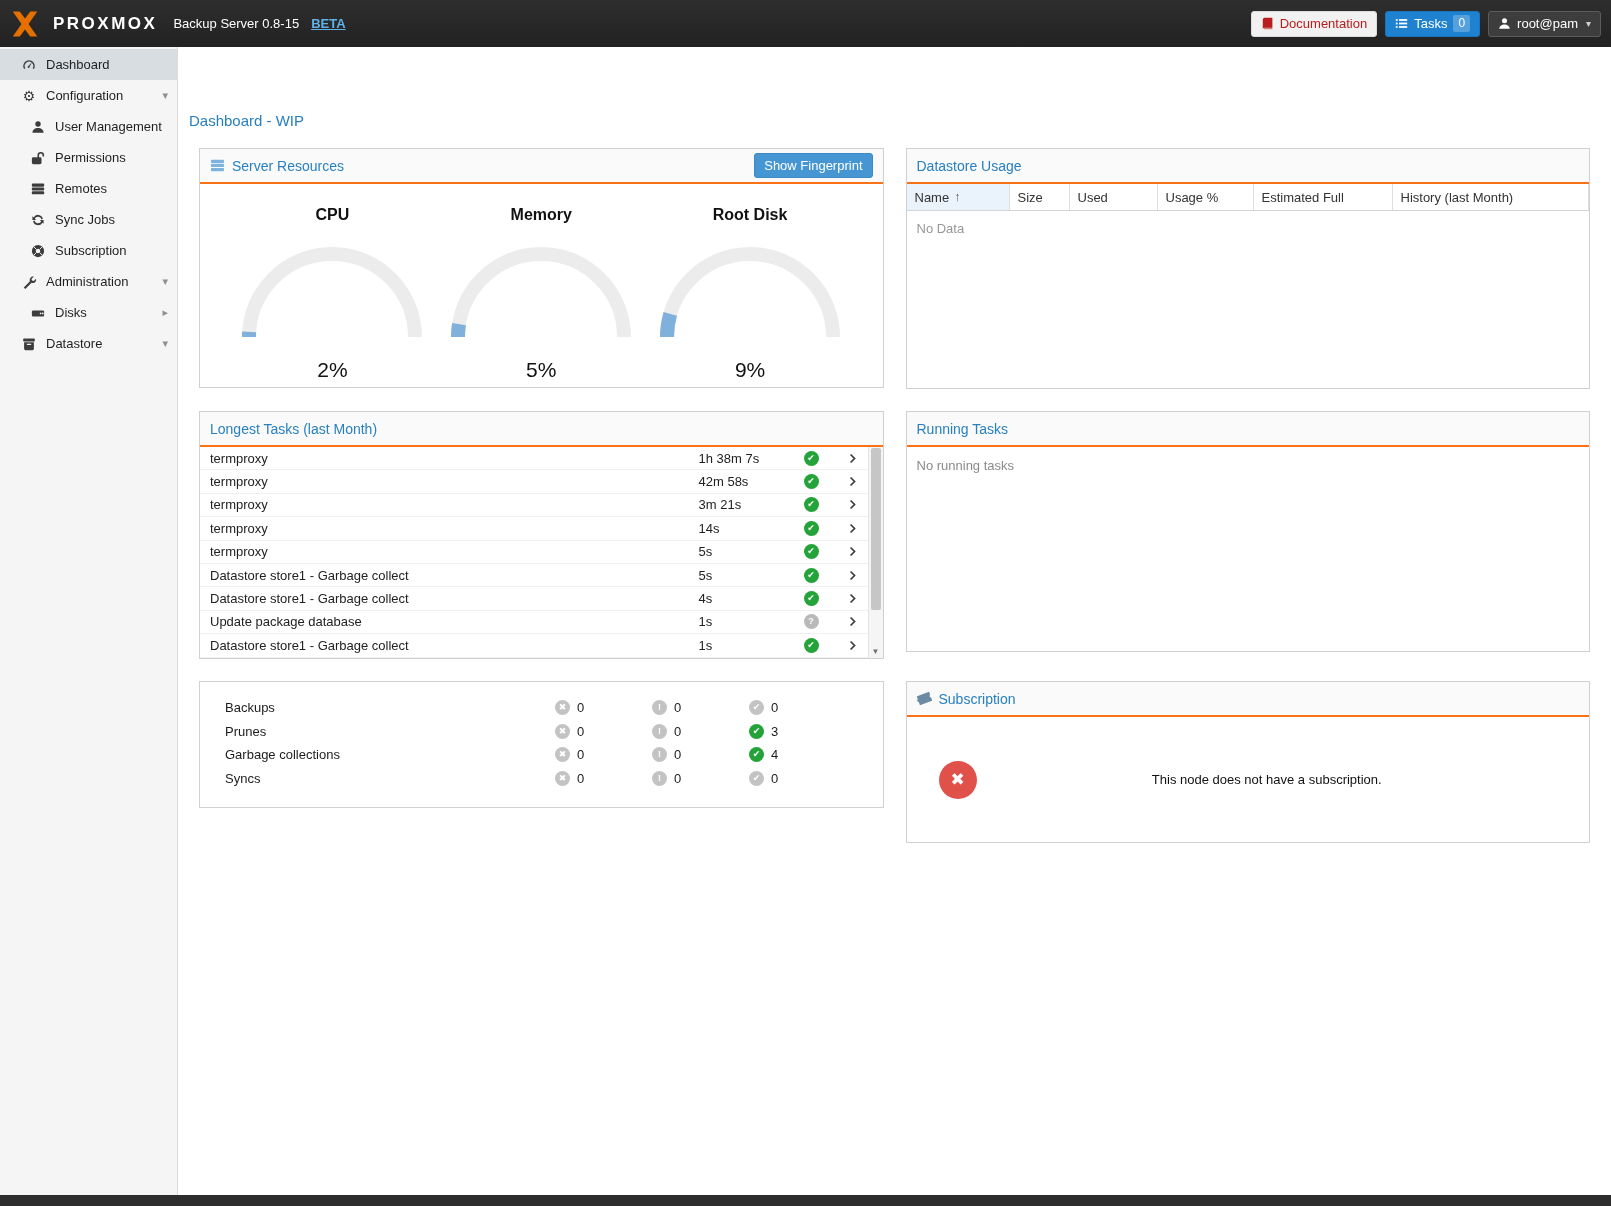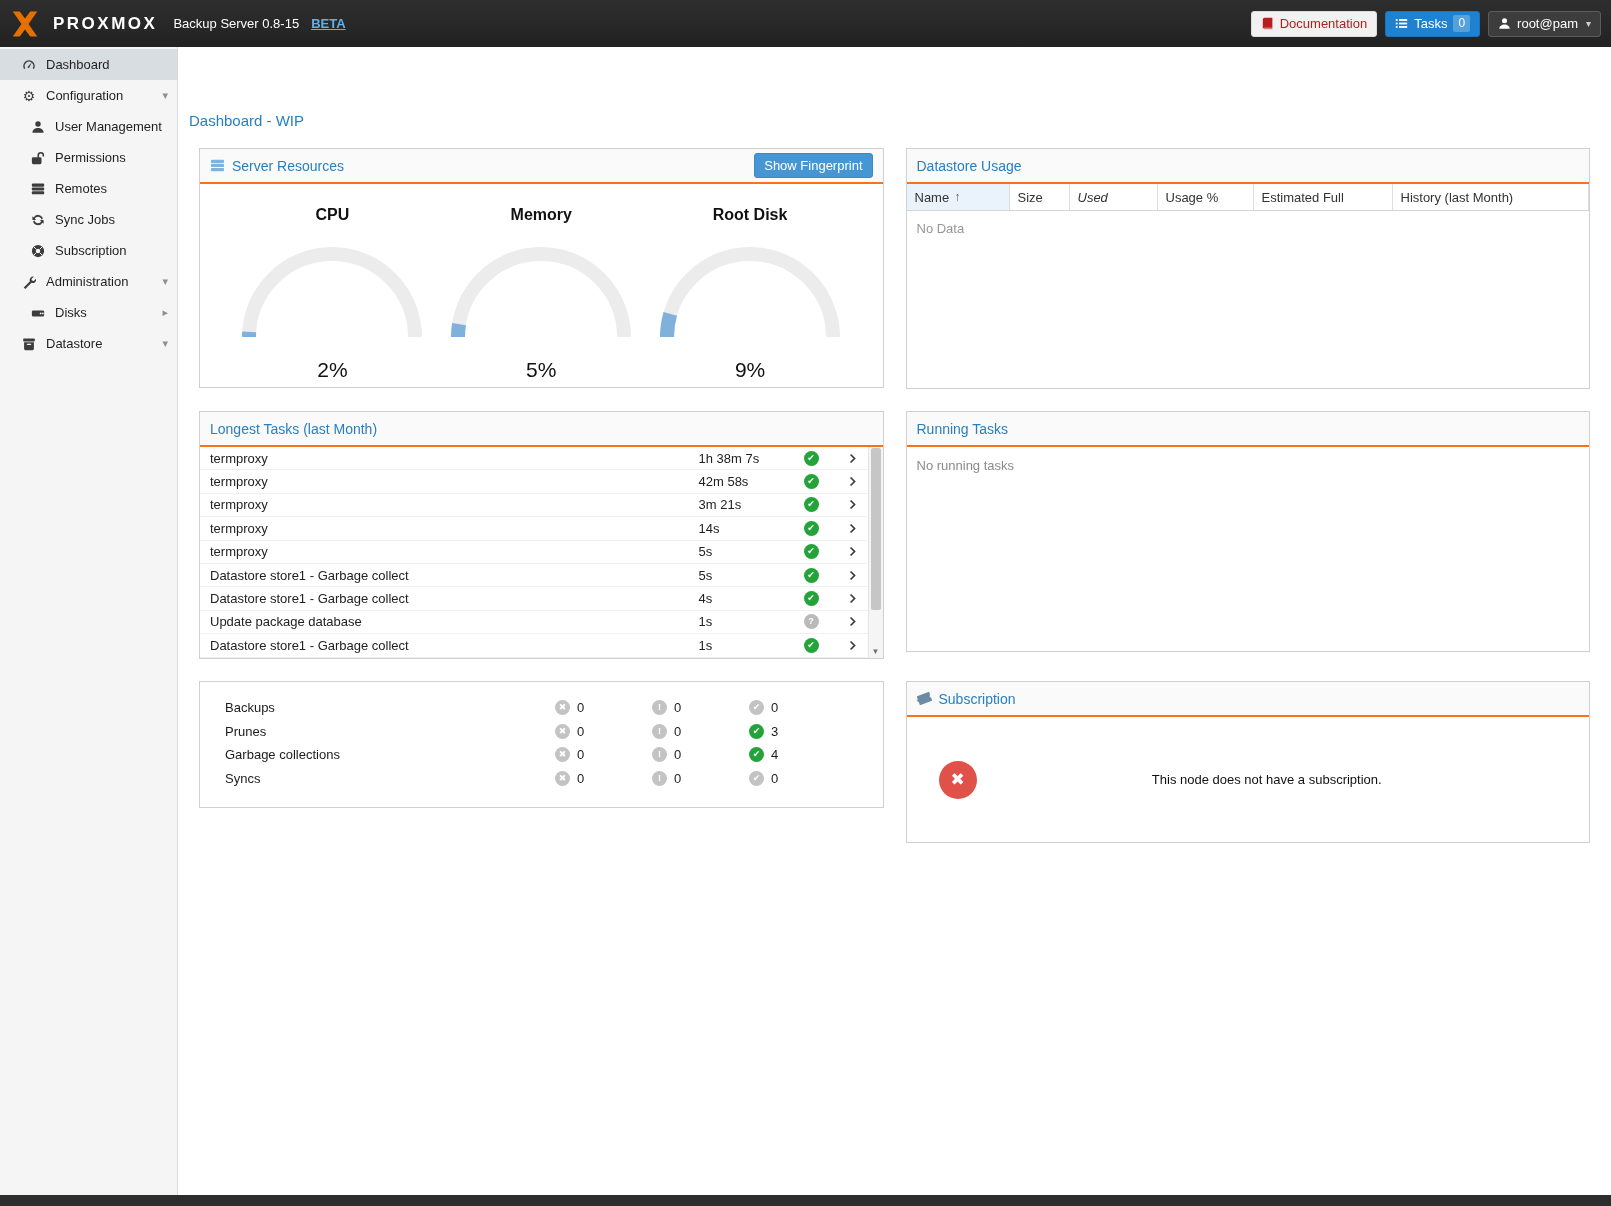--- a/index.html
+++ b/index.html
@@ -317,21 +317,21 @@
         <span class="panel-title">Datastore Usage</span>
       </div>
       <div class="ds-header" id="ds-header">
           <div class="ds-col sorted" style="width: 103px;">
             <span>Name</span>
             <span class="sort-arrow">↑</span>
           </div>
           <div class="ds-col" style="width: 60px;">
             <span>Size</span>
           </div>
-          <div class="ds-col" style="width: 88px; font-style: italic;">
+          <div class="ds-col" style="width: 88px;">
             <span>Used</span>
           </div>
           <div class="ds-col" style="width: 96px;">
             <span>Usage %</span>
           </div>
           <div class="ds-col" style="width: 139px;">
             <span>Estimated Full</span>
           </div>
           <div class="ds-col" style="flex: 1 1 0%;">
             <span>History (last Month)</span>

